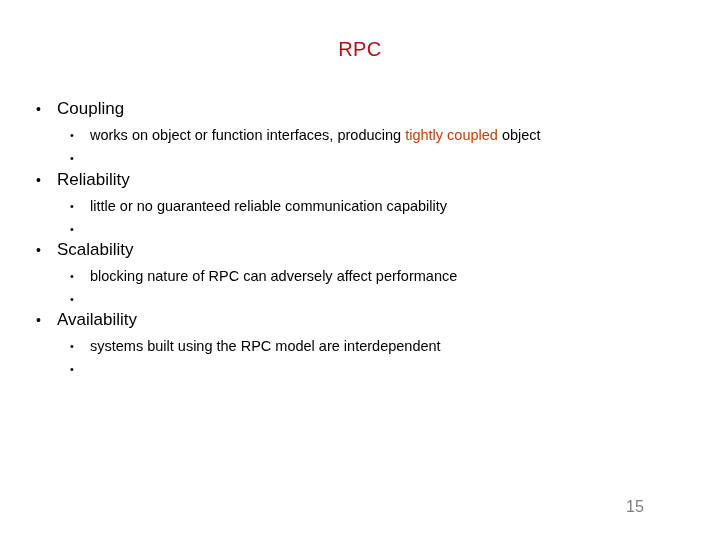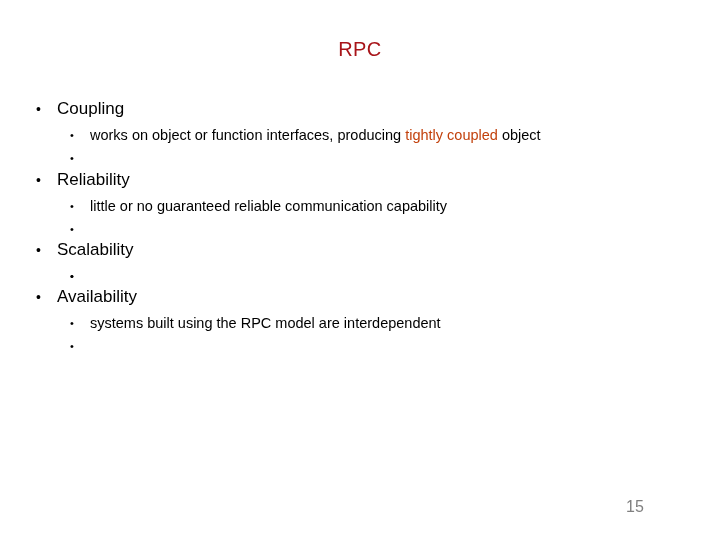--- a/index.html
+++ b/index.html
@@ -127,21 +127,21 @@
         <div class="lvl1"><span class="bullet">•</span><span>Reliability</span></div>
         <div class="sub-list">
           <div class="lvl2"><span class="bullet">•</span><span><span>little or no guaranteed reliable communication capability</span></span></div>
           <div class="lvl2"><span class="bullet">•</span></div>
         </div>
         <div class="spacer-reliability"></div>
       </div>
       <div class="group">
         <div class="lvl1"><span class="bullet">•</span><span>Scalability</span></div>
         <div class="sub-list">
-          <div class="lvl2"><span class="bullet">•</span></div>
+          <div class="lvl2"><span class="bullet">•</span><span><span>blocking nature of RPC can adversely affect performance</span></span></div>
           <div class="lvl2"><span class="bullet">•</span></div>
         </div>
         <div class="spacer-scalability"></div>
       </div>
       <div class="group">
         <div class="lvl1"><span class="bullet">•</span><span>Availability</span></div>
         <div class="sub-list">
           <div class="lvl2"><span class="bullet">•</span><span><span>systems built using the RPC model are interdependent</span></span></div>
           <div class="lvl2"><span class="bullet">•</span></div>
         </div>

